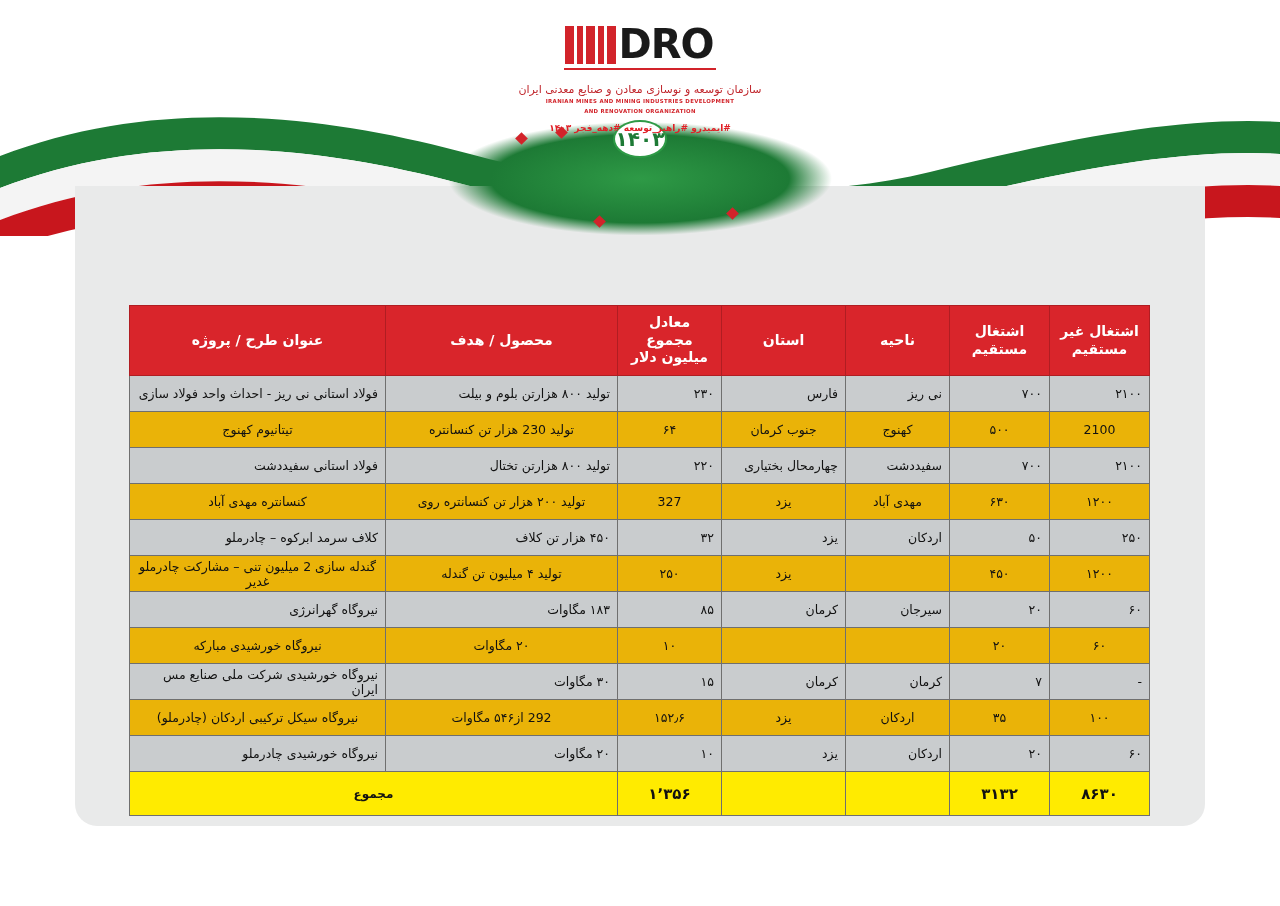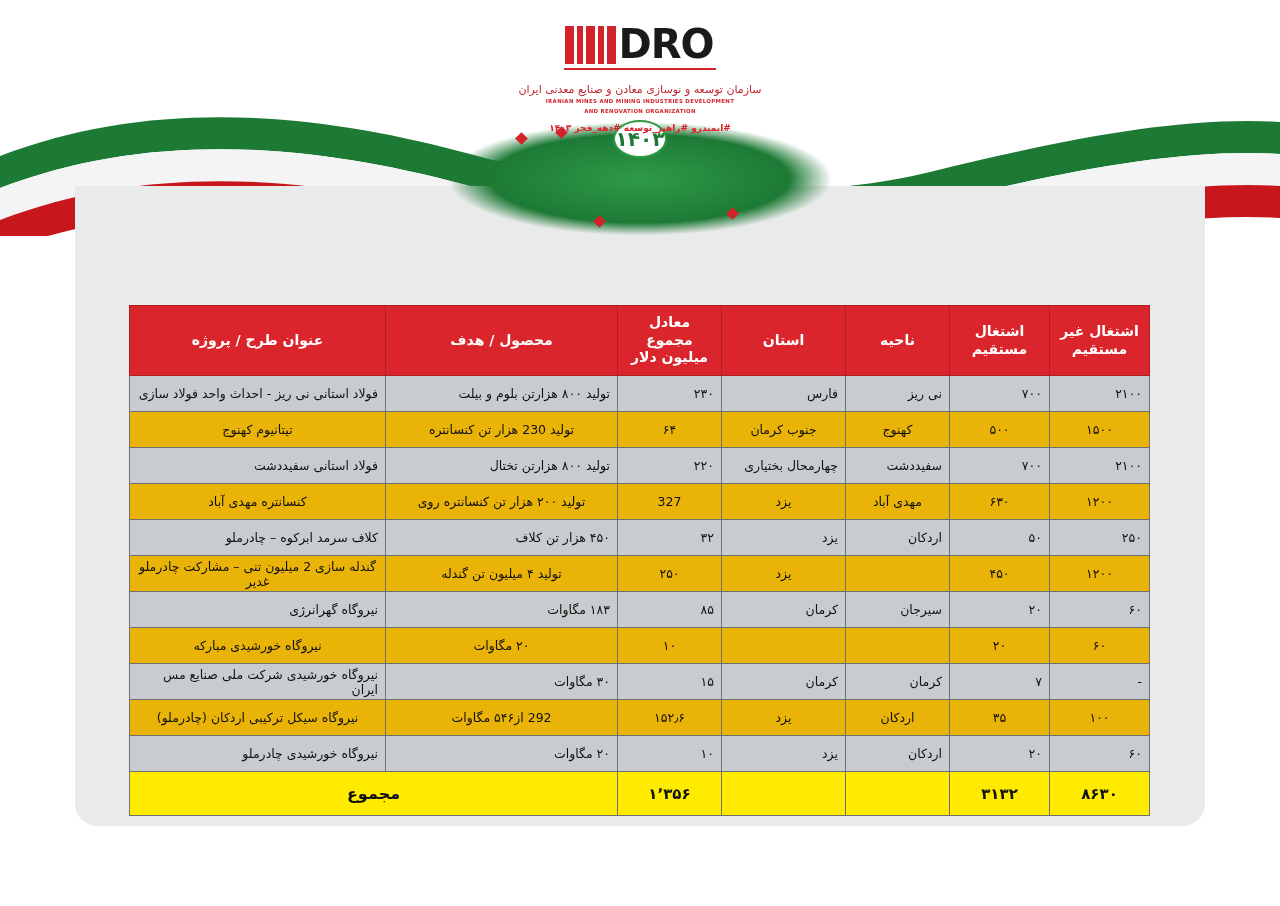--- a/index.html
+++ b/index.html
@@ -150,21 +150,21 @@
   tbody tr.odd  td { background: #c9ccce; text-align: right; }
   tbody tr.even td { background: #eab308; }
   td.txt-right { text-align: right; font-size: 12.5px; }
   tr.total-row td {
     background: #ffeb00 !important;
     font-weight: 700;
     font-size: 15px;
     height: 44px;
     border-color: #6f6f6f;
   }
-  tr.total-row td.total-label { font-size: 16px; }
+  tr.total-row td.total-label { font-size: 12px; }
 
   .c-indirect { width: 100px; }
   .c-direct   { width: 100px; }
   .c-area     { width: 104px; }
   .c-province { width: 124px; }
   .c-usd      { width: 104px; }
   .c-product  { width: 232px; }
   .c-project  { width: 256px; }
 </style>
 </head>
@@ -236,21 +236,21 @@
           <tr class="odd">
             <td>۲۱۰۰</td>
             <td>۷۰۰</td>
             <td>نی ریز</td>
             <td>فارس</td>
             <td>۲۳۰</td>
             <td class="txt-right">تولید ۸۰۰ هزارتن بلوم و بیلت</td>
             <td class="txt-right">فولاد استانی نی ریز - احداث واحد فولاد سازی</td>
           </tr>
           <tr class="even">
-            <td>۱۵۰۰</td>
+            <td>2100</td>
             <td>۵۰۰</td>
             <td>کهنوج</td>
             <td>جنوب کرمان</td>
             <td>۶۴</td>
             <td class="txt-right">تولید 230 هزار تن کنسانتره</td>
             <td class="txt-right">تیتانیوم کهنوج</td>
           </tr>
           <tr class="odd">
             <td>۲۱۰۰</td>
             <td>۷۰۰</td>

